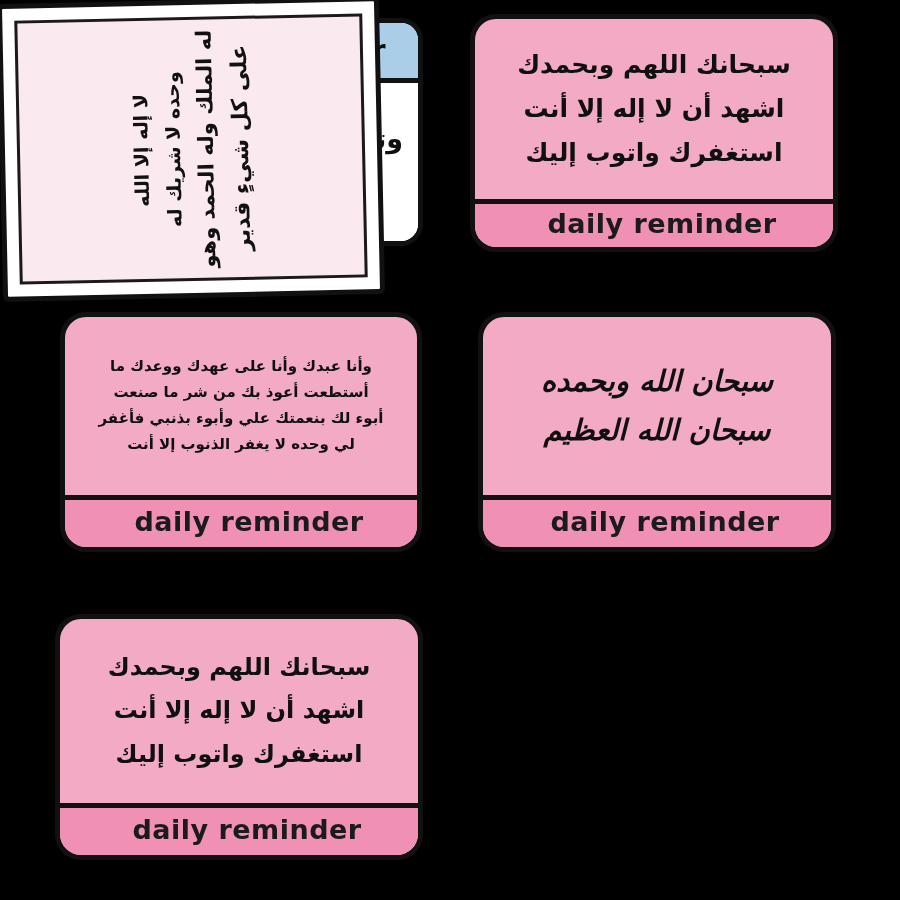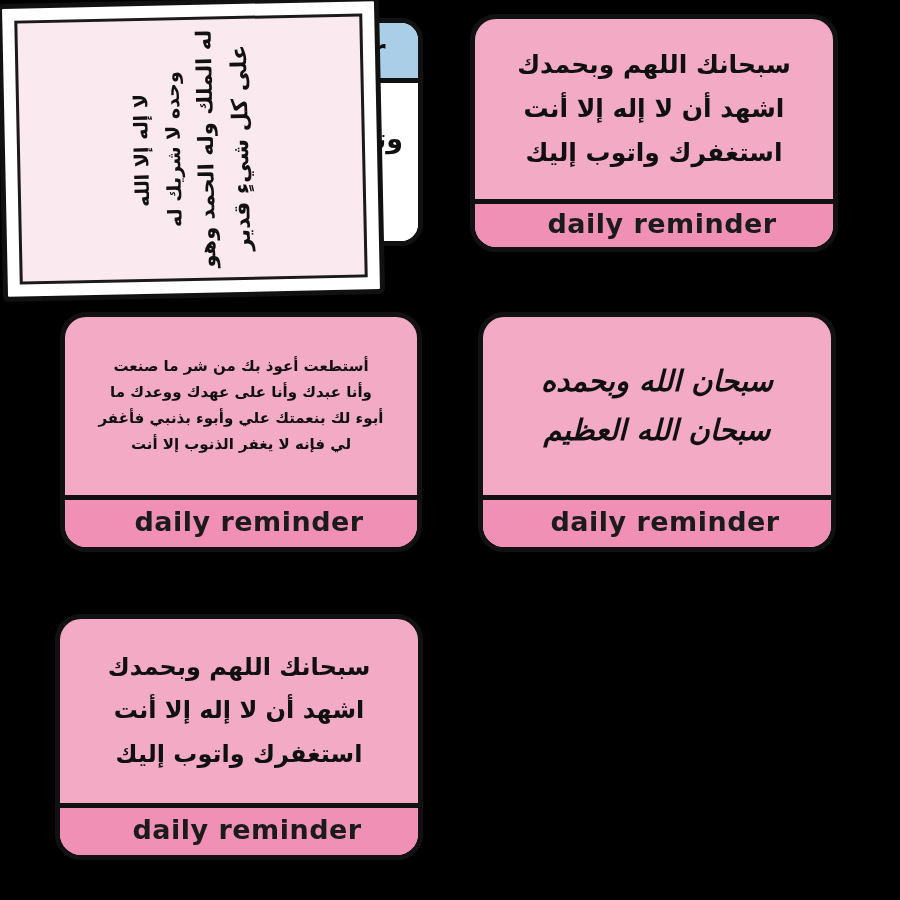--- a/index.html
+++ b/index.html
@@ -205,24 +205,24 @@
       </div>
     </div>
     <div class="footer">
       <span class="footer-text">daily reminder</span>
     </div>
   </div>
 
   <div class="card" id="card-sayyid">
     <div class="body">
       <div class="ar">
+        <span class="ar-line">وأنا عبدك وأنا على عهدك ووعدك ما</span>
         <span class="ar-line">أستطعت أعوذ بك من شر ما صنعت</span>
-        <span class="ar-line">وأنا عبدك وأنا على عهدك ووعدك ما</span>
         <span class="ar-line">أبوء لك بنعمتك علي وأبوء بذنبي فأغفر</span>
-        <span class="ar-line">لي فإنه لا يغفر الذنوب إلا أنت</span>
+        <span class="ar-line">لي وحده لا يغفر الذنوب إلا أنت</span>
       </div>
     </div>
     <div class="footer">
       <span class="footer-text">daily reminder</span>
     </div>
   </div>
 
   <div class="card" id="card-subhan">
     <div class="body">
       <div class="ar">

